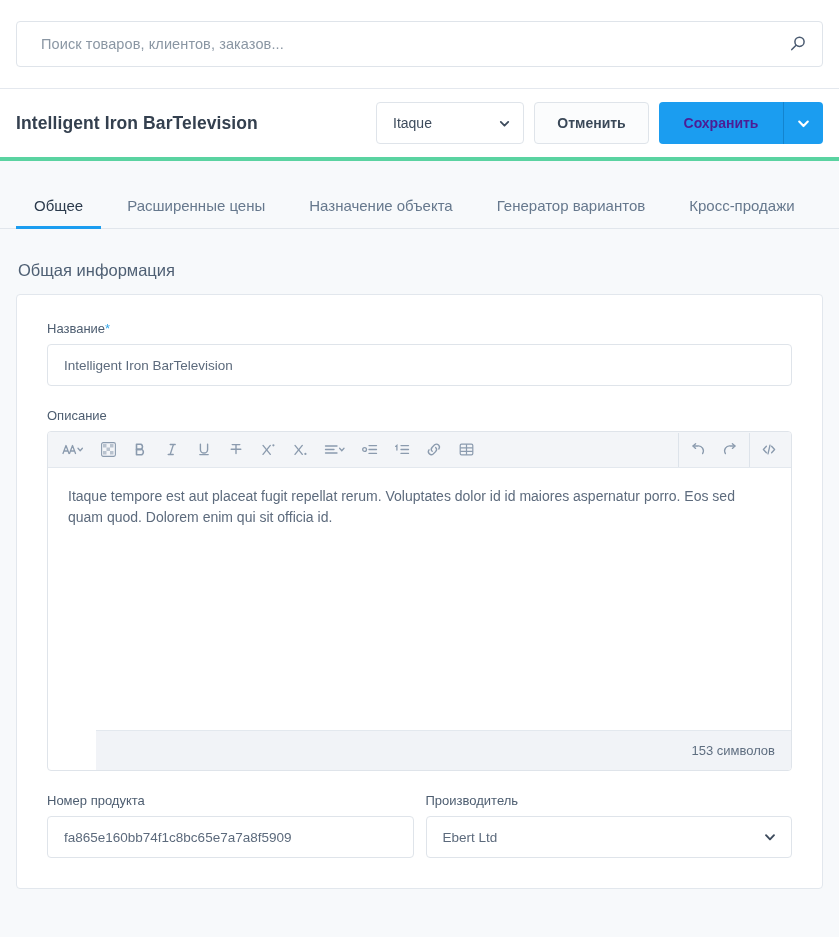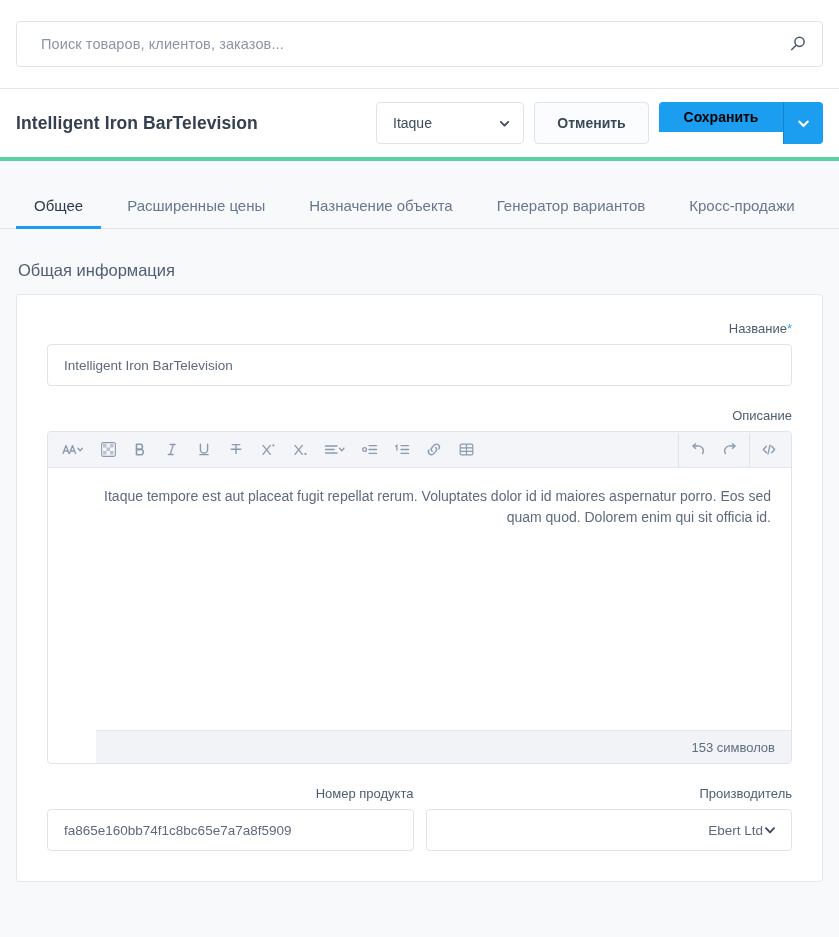--- a/index.html
+++ b/index.html
@@ -71,23 +71,23 @@
     border: 1px solid #dfe4ea;
     border-radius: 4px;
     background: #fbfcfd;
     color: #3a4858;
     font-size: 14px; font-weight: bold;
     display: flex; align-items: center; justify-content: center;
     cursor: pointer;
   }
   .save-group { display: flex; height: 42px; border-radius: 4px; overflow: hidden; }
   .btn-save {
-    width: 124px; height: 30px;
+    width: 124px; height: 42px;
     background: #1b9df0;
-    color: #000000;
+    color: #4c1d95;
     font-size: 14px; font-weight: bold;
     display: flex; align-items: center; justify-content: center;
     cursor: pointer;
   }
   .btn-save-caret {
     width: 40px; height: 42px;
     background: #1b9df0;
     border-left: 1px solid #1384cf;
     display: flex; align-items: center; justify-content: center;
     color: #ffffff; cursor: pointer;
@@ -135,21 +135,20 @@
     color: #4e5f73;
     padding: 32px 28px 14px 18px;
   }
 
   .card {
     margin: 0 16px;
     background: #ffffff;
     border: 1px solid #e2e7ed;
     border-radius: 4px;
     padding: 26px 30px 30px 30px;
-    text-align: right;
   }
 
   .field-label {
     font-size: 13px;
     color: #4d5d70;
     margin-bottom: 8px;
   }
   .req { color: #35a6e8; }
 
   .text-input {
@@ -193,21 +192,21 @@
   .tb-sep { width: 1px; height: 34px; background: #dde3ea; margin: 0 3px; }
   .editor-body {
     height: 262px;
     padding: 18px 20px;
     background: #ffffff;
     font-size: 14px;
     line-height: 1.5;
     color: #5d6b7d;
   }
   .editor-footer {
-    height: 33px;
+    height: 40px;
     background: #f1f3f7;
     border-top: 1px solid #e3e8ee;
     display: flex; align-items: center; justify-content: flex-end;
     padding: 0 16px;
     font-size: 13px;
     color: #5f6e80;
     margin-left: 48px;
   }
 
   .row2 { display: flex; gap: 12px; }

